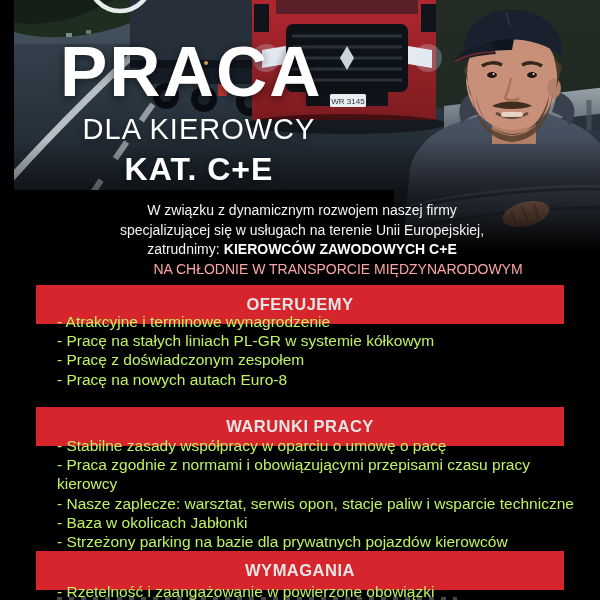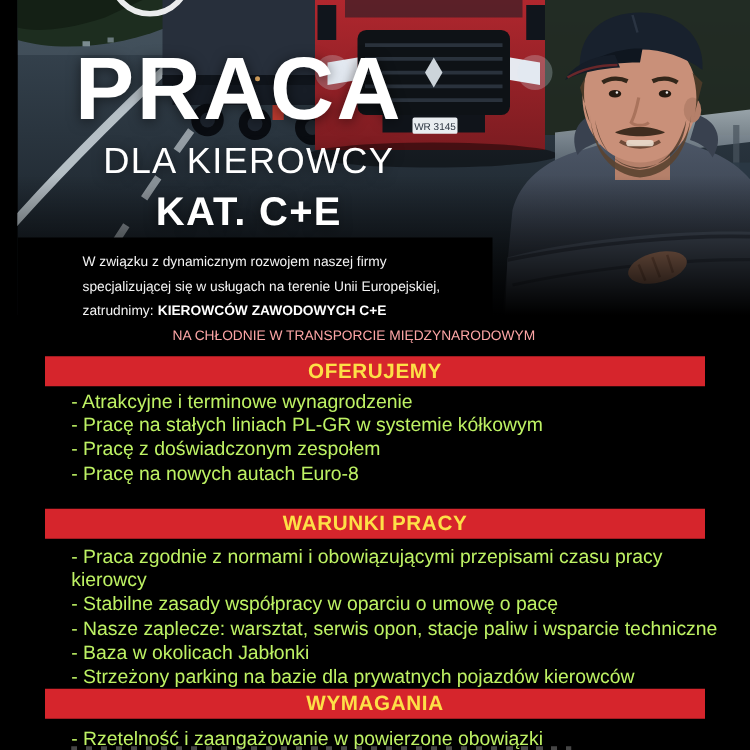--- a/index.html
+++ b/index.html
@@ -10,28 +10,28 @@
   
   .hero{position:absolute;top:0;left:14px;width:600px;height:252px;}
   .hero svg{display:block;}
   
   .headline{position:absolute;left:60px;top:36px;width:278px;z-index:5;
     text-shadow:0 2px 10px rgba(0,0,0,.55);}
   .headline .title{font-size:71px;font-weight:900;letter-spacing:2px;line-height:1.0;margin:0;}
   .headline .subtitle{font-size:29px;font-weight:400;letter-spacing:1px;line-height:1.0;margin-top:8px;text-align:center;}
   .headline .category{font-size:32px;font-weight:800;letter-spacing:1px;line-height:1.0;margin-top:9px;text-align:center;}
   
-  .intro{position:absolute;left:66px;top:201px;width:510px;z-index:6;
-    font-size:11px;line-height:19.5px;color:#f4f4f4;}
+  .intro{position:absolute;left:47px;top:201px;width:510px;z-index:6;
+    font-size:14px;line-height:19.5px;color:#f4f4f4;text-align:center;}
   .intro .b{font-weight:700;color:#fff;margin-left:.30em;margin-top:11px;}
   .intro .line4{padding-left:72px;font-weight:400;color:#fca5a5;}
   
-  .banner{position:absolute;left:36px;right:36px;height:24px;z-index:6;
+  .banner{position:absolute;left:36px;right:36px;height:39px;z-index:6;
     display:flex;align-items:center;justify-content:center;
-    font-size:16.5px;font-weight:600;letter-spacing:.5px;color:#fde047;text-align:center;}
+    font-size:16.5px;font-weight:600;letter-spacing:.5px;color:#e5e5e5;text-align:center;}
   .list{position:absolute;left:57px;right:14px;z-index:6;list-style:none;margin:0;padding:0;
     font-size:15.5px;line-height:19.2px;color:#bef264;}
   .banner-1{top:285px;} .list-1{top:312px;}
   .banner-2{top:407px;} .list-2{top:436px;}
   .banner-3{top:551px;} .list-3{top:582px;}
   
   .clipped-line{position:absolute;left:57px;top:597px;width:400px;height:3px;overflow:hidden;z-index:6;
     background:repeating-linear-gradient(90deg,#9a9a9a 0 5px,transparent 5px 12px);opacity:.45;}
 </style>
 </head>
@@ -201,22 +201,22 @@
     <li>- Atrakcyjne i terminowe wynagrodzenie</li>
     <li>- Pracę na stałych liniach PL-GR  w systemie kółkowym</li>
     <li>- Pracę z doświadczonym zespołem</li>
     <li>- Pracę na nowych autach Euro-8</li>
   </ul>
 
   <div class="banner banner-2" style="background: rgb(214, 37, 44);">
     <span>WARUNKI PRACY</span>
   </div>
   <ul class="list list-2">
+    <li>- Stabilne zasady współpracy w oparciu o umowę o pacę</li>
     <li>- Praca zgodnie z normami i obowiązującymi przepisami czasu pracy kierowcy</li>
-    <li>- Stabilne zasady współpracy w oparciu o umowę o pacę</li>
     <li>- Nasze zaplecze: warsztat, serwis opon, stacje paliw i wsparcie techniczne</li>
     <li>- Baza w okolicach Jabłonki</li>
     <li>- Strzeżony parking na bazie dla prywatnych pojazdów kierowców</li>
   </ul>
 
   <div class="banner banner-3" style="background: rgb(214, 37, 44);">
     <span>WYMAGANIA</span>
   </div>
   <ul class="list list-3">
     <li>- Rzetelność i zaangażowanie w powierzone obowiązki</li>

